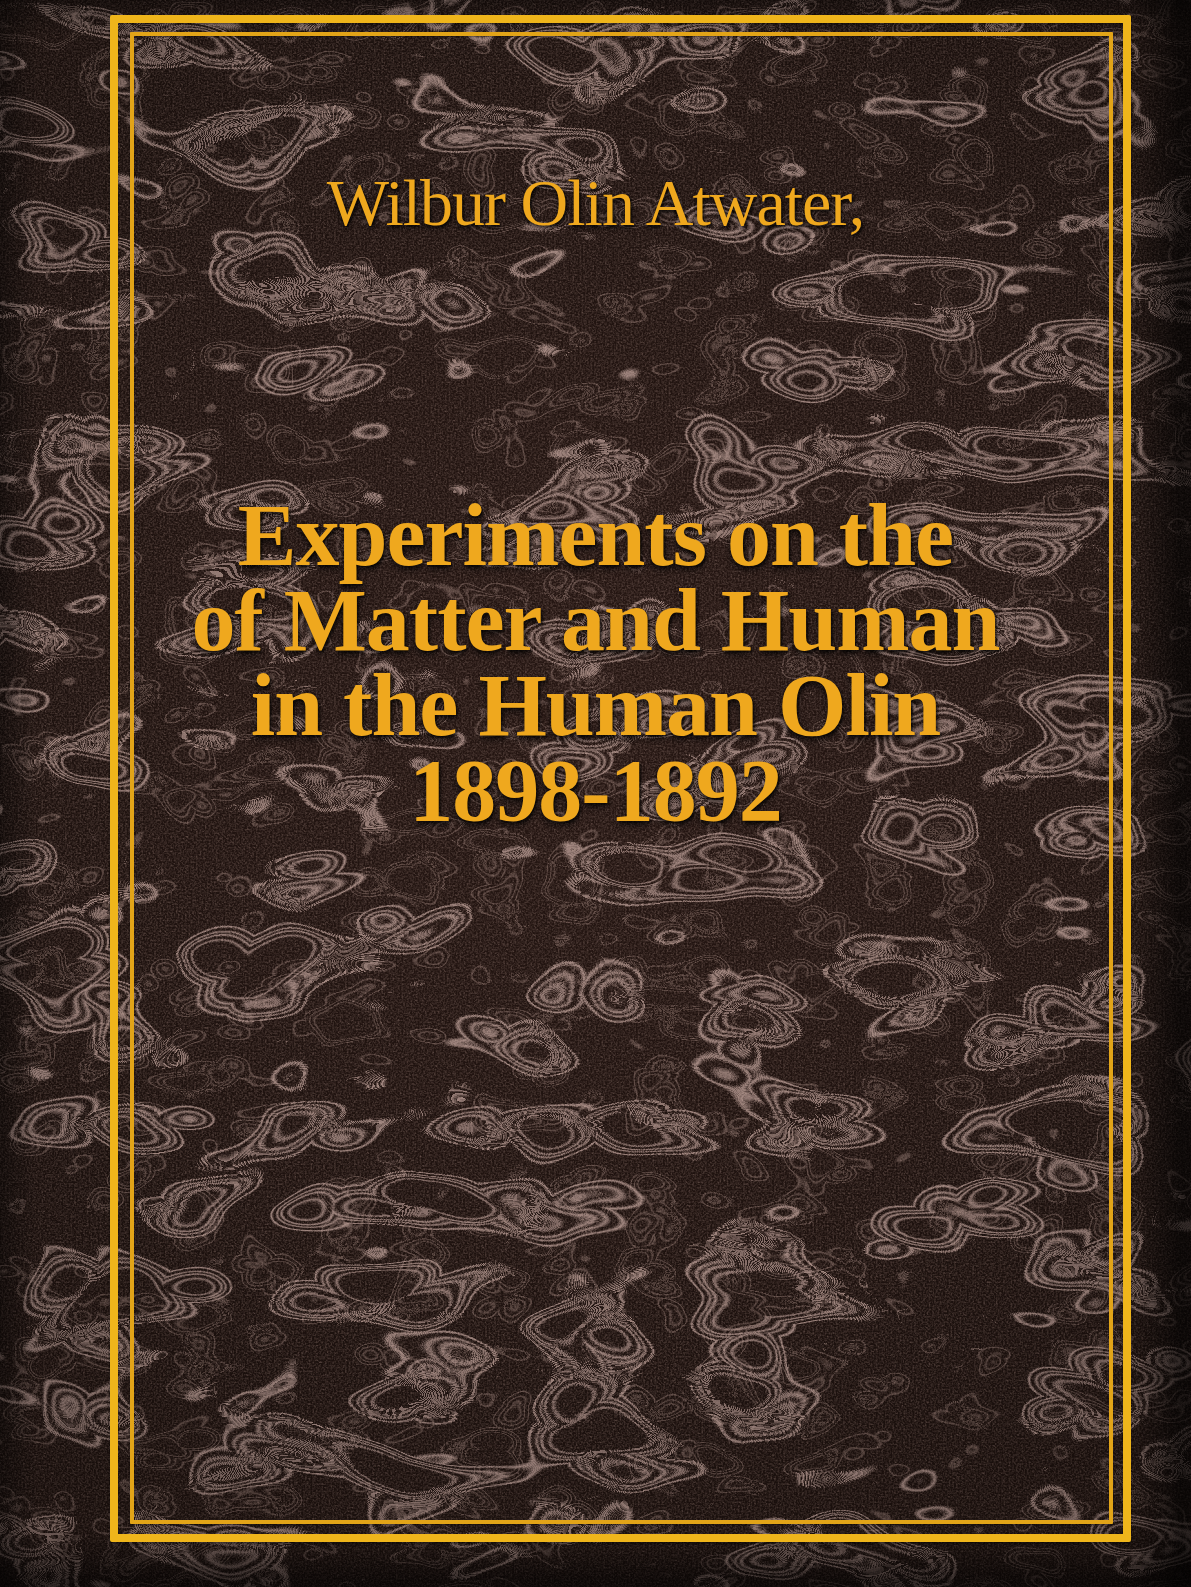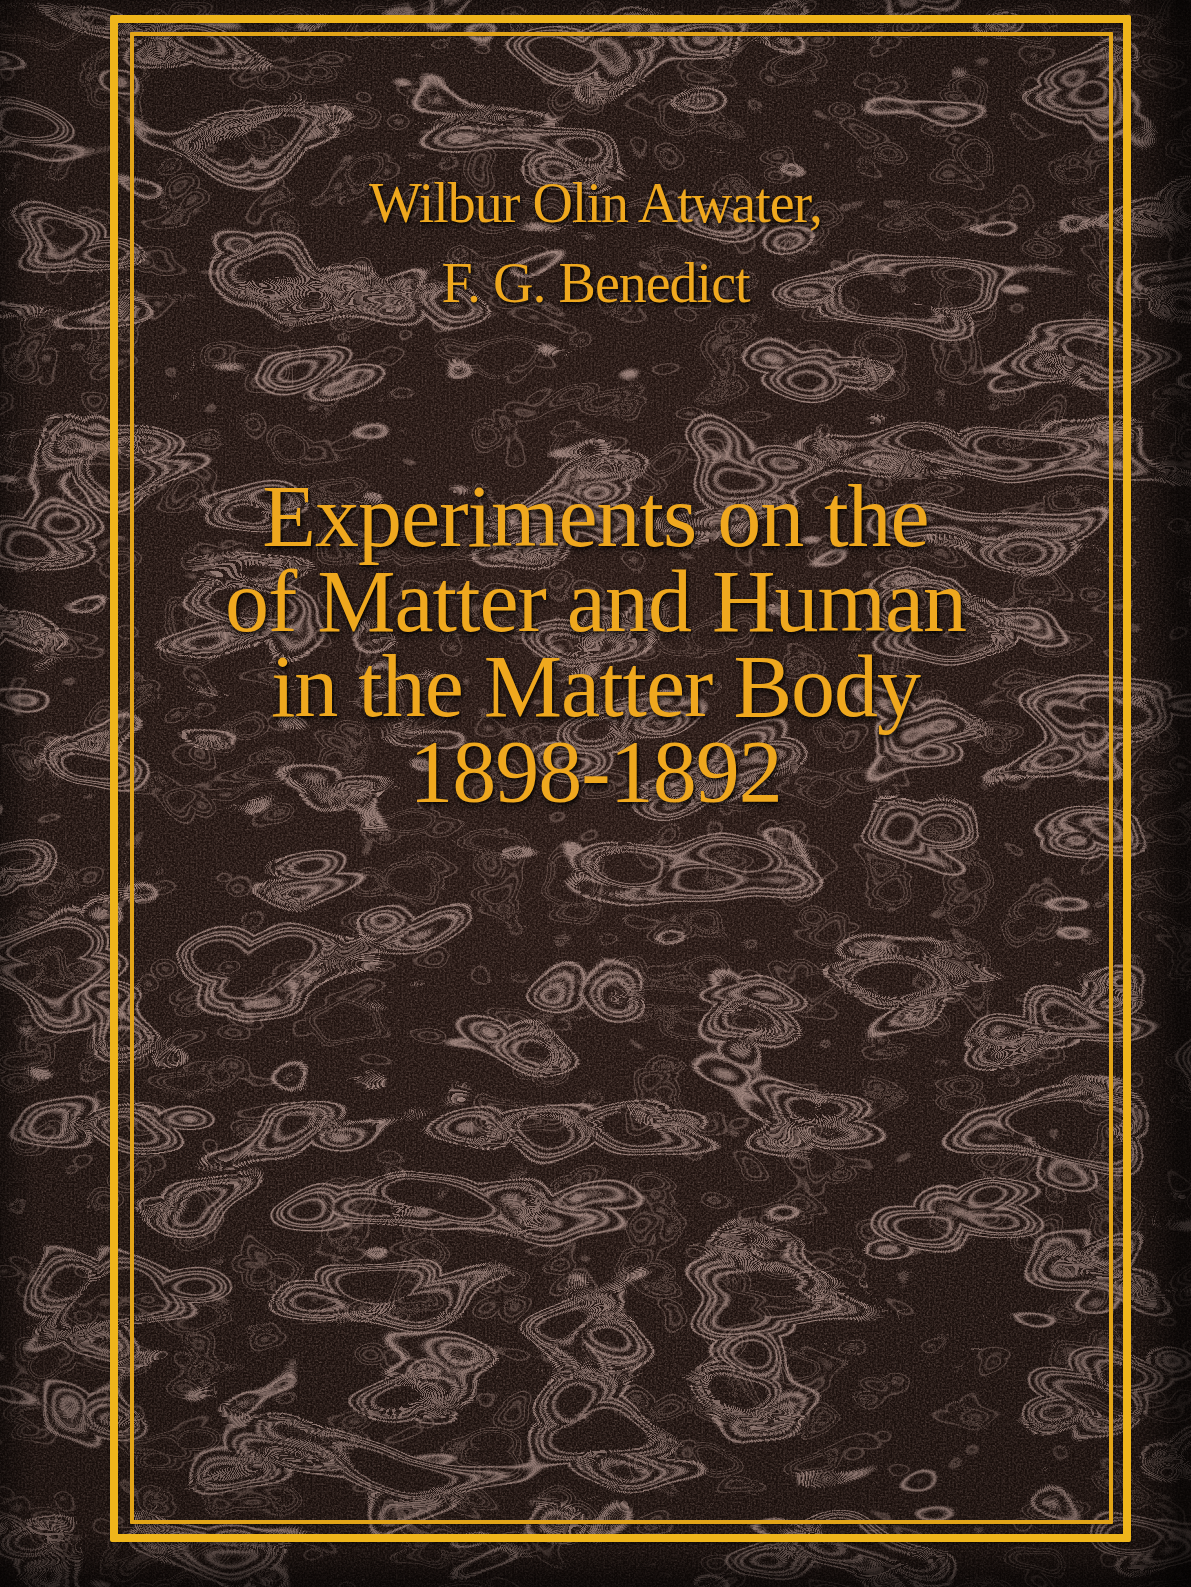--- a/index.html
+++ b/index.html
@@ -47,28 +47,28 @@
     position:absolute;box-sizing:border-box;
     left:130px;top:32px;width:983px;height:1492px;
     border:4px solid var(--gold-border-inner);
     border-radius:1px;
     box-shadow:0 1px 2px rgba(0,0,0,.4), inset 0 1px 1px rgba(0,0,0,.3);
   }
   .authors{
     position:absolute;left:0;top:163px;width:1191px;
     text-align:center;
     color:var(--gold-text);
-    font-size:56px;line-height:80px;letter-spacing:-1px;
+    font-size:66px;line-height:80px;letter-spacing:-1px;
     text-shadow:0 3px 5px rgba(0,0,0,.65), 2px 2px 2px rgba(0,0,0,.5);
   }
   .title{
-    position:absolute;left:0;top:474px;width:1191px;
+    position:absolute;left:0;top:493px;width:1191px;
     text-align:center;
     color:var(--gold-text);
-    font-weight:400;
+    font-weight:700;
     font-size:88px;line-height:85px;letter-spacing:-1px;
     text-shadow:0 4px 6px rgba(0,0,0,.65), 2px 2px 2px rgba(0,0,0,.5);
   }
   .line{white-space:nowrap;}
 </style>
 </head>
 <body>
 
 <div class="cover">
 
@@ -109,23 +109,22 @@
     <rect x="0" y="0" width="1191" height="1587" filter="url(#f-swirl-small)" opacity="0.55"></rect>
   </svg>
 
   <div class="vignette"></div>
 
   <div class="border-outer"></div>
   <div class="border-inner"></div>
 
   <div class="authors">
     <div class="line">Wilbur Olin Atwater,</div>
-    <div class="line">F. G. Benedict</div>
   </div>
 
   <div class="title">
     <div class="line">Experiments on the</div>
     <div class="line">of Matter and Human</div>
-    <div class="line">in the Matter Body</div>
+    <div class="line">in the Human Olin</div>
     <div class="line">1898-1892</div>
   </div>
 
 </div>
 
 </body></html>

